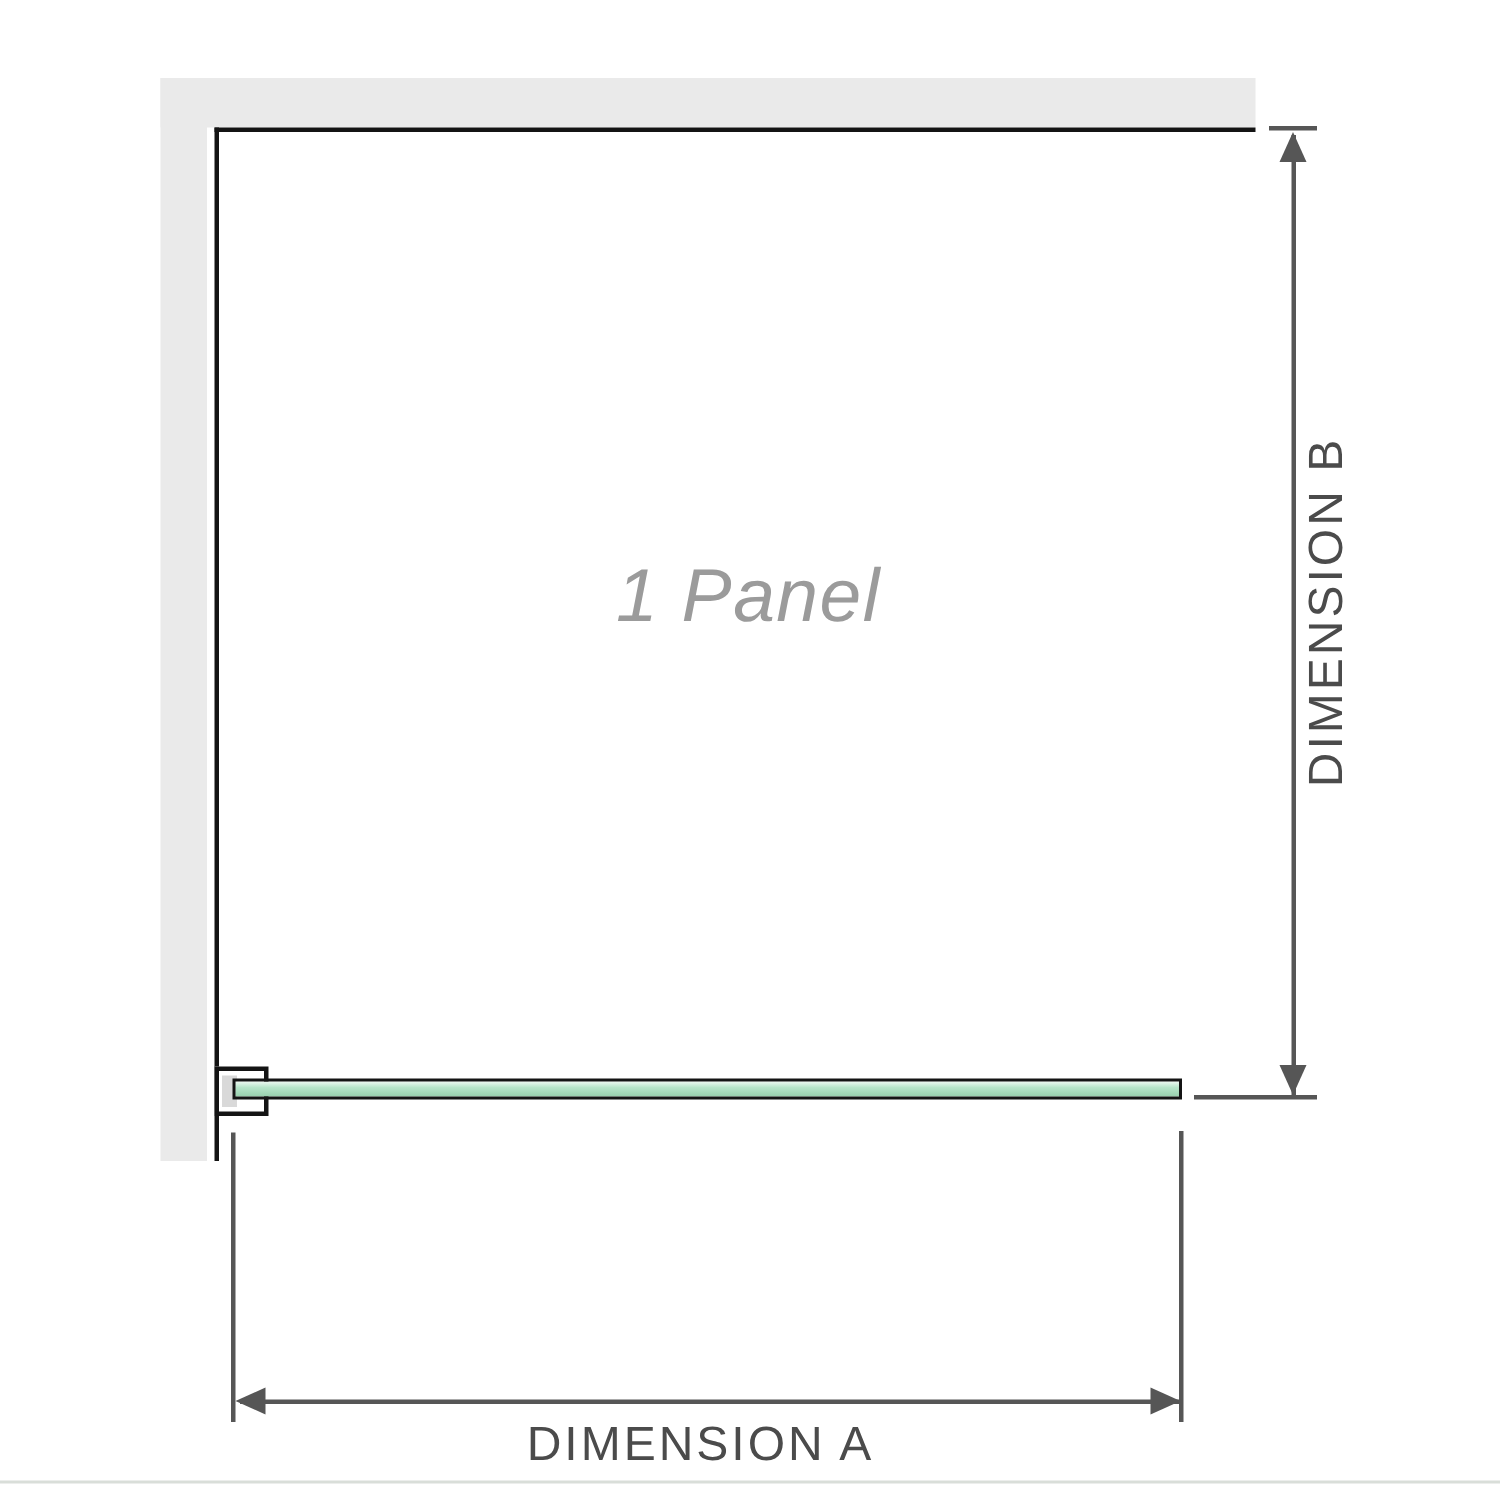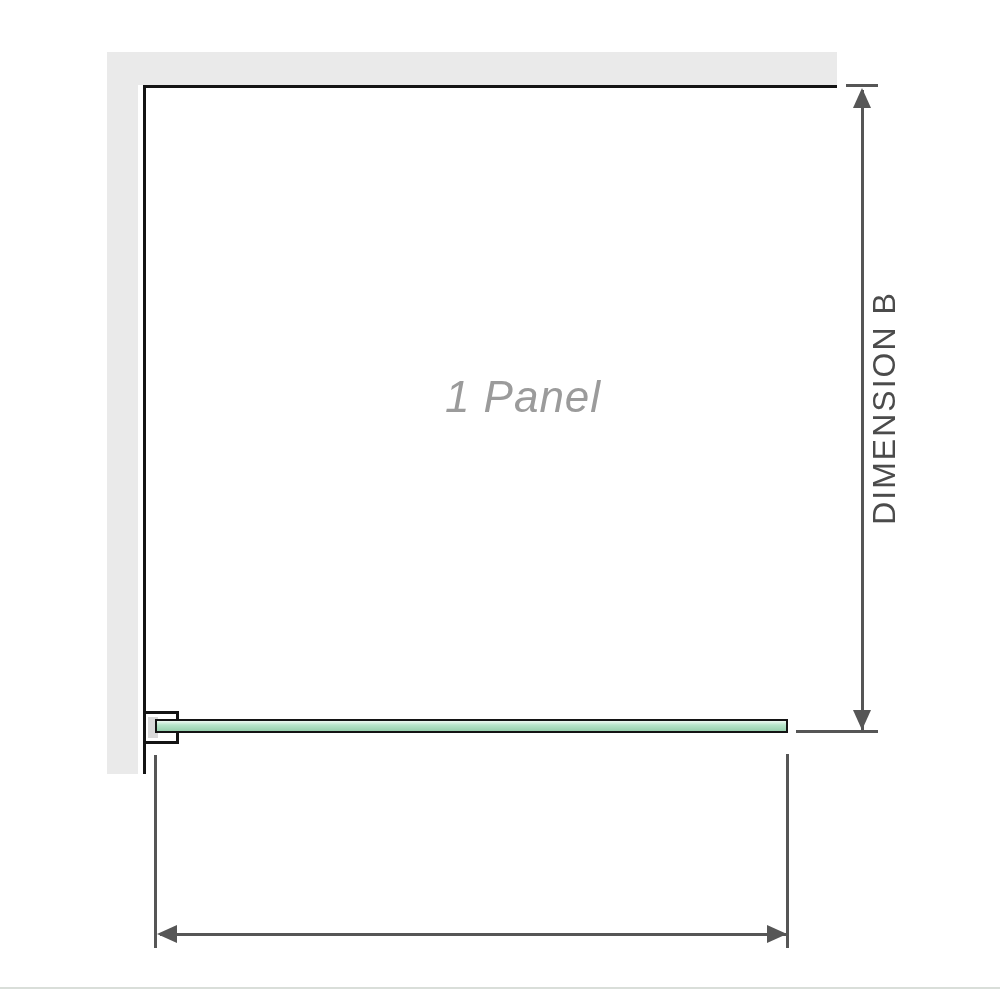--- a/index.html
+++ b/index.html
@@ -19,22 +19,22 @@
   .glass{border:2px solid var(--outline);
          background:linear-gradient(180deg,var(--glass-top) 0%,var(--glass-mid) 40%,var(--glass-bottom) 100%);}
   .arrow{width:0;height:0;}
   .arrow.up   {border-left:9px solid transparent;border-right:9px solid transparent;border-bottom:20px solid var(--dim);}
   .arrow.down {border-left:9px solid transparent;border-right:9px solid transparent;border-top:20px solid var(--dim);}
   .arrow.left {border-top:9px solid transparent;border-bottom:9px solid transparent;border-right:20px solid var(--dim);}
   .arrow.right{border-top:9px solid transparent;border-bottom:9px solid transparent;border-left:20px solid var(--dim);}
   .dim-label{color:var(--label);font-size:32px;font-weight:300;letter-spacing:2px;white-space:nowrap;
              transform:translate(-50%,-50%);}
   .dim-label.vertical{transform:translate(-50%,-50%) rotate(-90deg);}
-  .panel-label{color:var(--panel-text);font-size:44px;font-style:italic;font-weight:400;letter-spacing:1px;
-               white-space:nowrap;transform:translate(-50%,-50%);margin-left:24px;}
+  .panel-label{color:var(--panel-text);font-size:50px;font-style:italic;font-weight:400;letter-spacing:1px;
+               white-space:nowrap;transform:translate(-50%,-50%);}
   .page-edge{background:var(--page-edge);}
 </style>
 </head>
 <body>
 
 <div class="stage">
 
   <div class="abs wall" style="left:107px;top:52px;width:730px;height:33px;"></div>
   <div class="abs wall" style="left:107px;top:52px;width:31px;height:722px;"></div>
 
@@ -52,16 +52,17 @@
   <div class="abs dimline" style="left:861px;top:90px;width:3px;height:640px;"></div>
   <div class="abs arrow up" style="left:853px;top:88px;"></div>
   <div class="abs arrow down" style="left:853px;top:710px;"></div>
   <div class="abs dim-label vertical" style="left:884px;top:408px;">DIMENSION B</div>
 
   <div class="abs dimline" style="left:154px;top:755px;width:3px;height:193px;"></div>
   <div class="abs dimline" style="left:786px;top:754px;width:3px;height:194px;"></div>
   <div class="abs dimline" style="left:160px;top:933px;width:627px;height:3px;"></div>
   <div class="abs arrow left" style="left:157px;top:925px;"></div>
   <div class="abs arrow right" style="left:767px;top:925px;"></div>
+  <div class="abs dim-label" style="left:467px;top:963px;">DIMENSION A</div>
 
   <div class="abs page-edge" style="left:0px;top:987px;width:1000px;height:2px;"></div>
 
 </div>
 
 </body></html>

